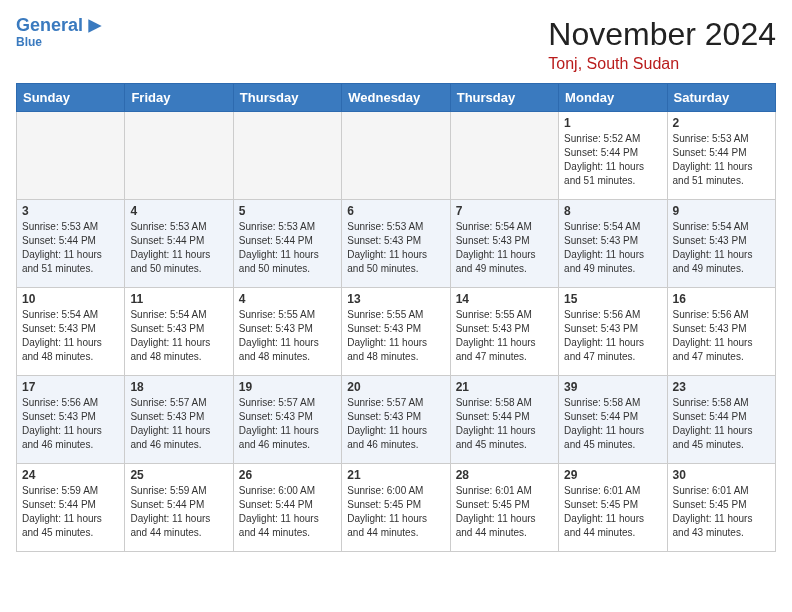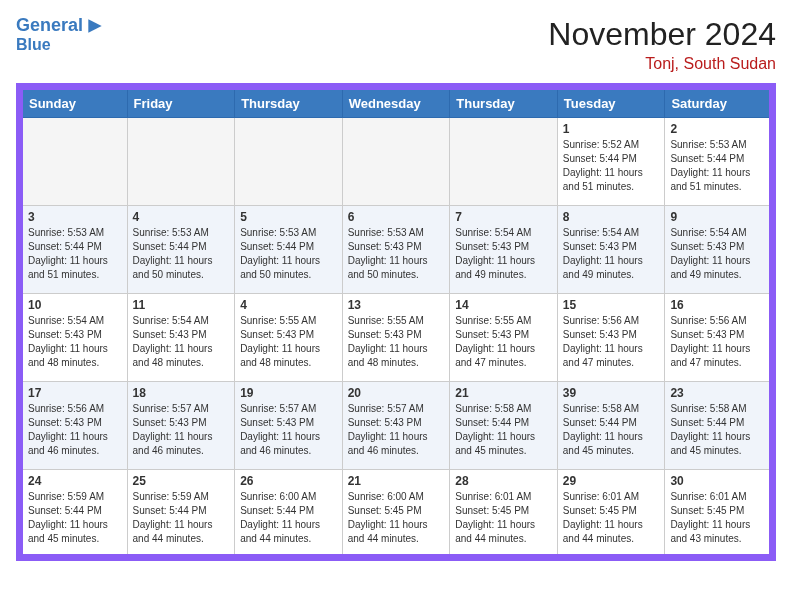--- a/index.html
+++ b/index.html
@@ -28,36 +28,36 @@
     }
     .logo-text span {
       color: #3a7abf;
     }
     .logo-icon {
       width: 20px;
       height: 20px;
       margin-left: 2px;
     }
     .title-block {
-      text-align: right;
+      text-align: left;
     }
     .month-title {
       font-size: 32px;
       font-weight: normal;
       color: #222;
     }
     .location-title {
       font-size: 16px;
       color: #b91c1c;
       margin-top: 2px;
     }
     .calendar {
       width: 100%;
       border-collapse: collapse;
-      border: 7px solid #8b5cf6;
+      border: 1px solid #8b5cf6;
     }
     .calendar th {
       background: #3a7abf;
       color: #fff;
       font-size: 13px;
       font-weight: bold;
       padding: 6px 6px;
       text-align: left;
       border: 1px solid #2d6aaf;
     }
@@ -97,38 +97,38 @@
     <div>
       <div style="display:flex;align-items:center;">
         <span class="logo-text">
           <span style="color:#3a7abf;">General</span>
         </span>
 
         <svg class="logo-icon" viewBox="0 0 24 24">
           <polygon points="4,4 20,12 4,20" fill="#3a7abf"></polygon>
         </svg>
       </div>
-      <div class="logo-text" style="color:#3a7abf;font-size:16px;">Blue</div>
+      <div class="logo-text" style="color:#3a7abf;font-size:12px;">Blue</div>
     </div>
   </div>
   <div class="title-block">
     <div class="month-title">November 2024</div>
     <div class="location-title">Tonj, South Sudan</div>
   </div>
 </div>
 
 <table class="calendar">
   <thead>
     <tr>
     <th>Sunday</th>
         <th>Friday</th>
         <th>Thursday</th>
         <th>Wednesday</th>
         <th>Thursday</th>
-        <th>Tuesday</th>
+        <th>Monday</th>
         <th>Saturday</th>
       </tr>
   </thead>
   <tbody id="calendar-body">
   <tr>
         <td class="empty"></td>
         <td class="empty"></td>
         <td class="empty"></td>
         <td class="empty"></td>
         <td class="empty"></td>

